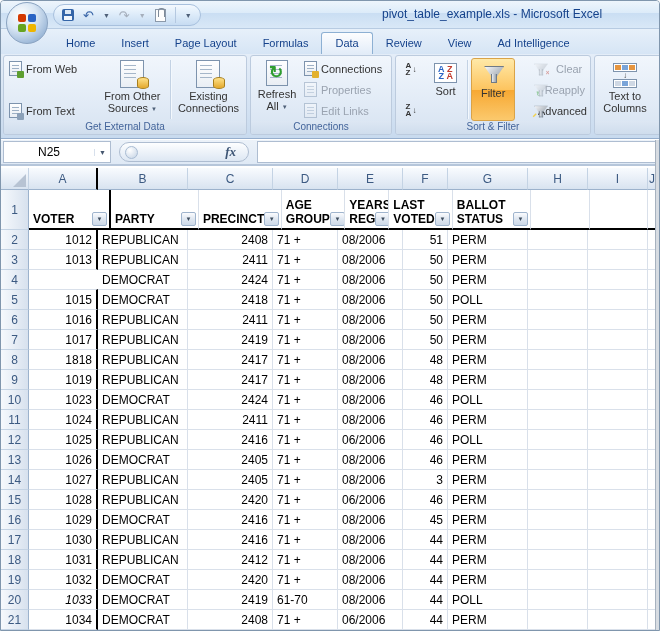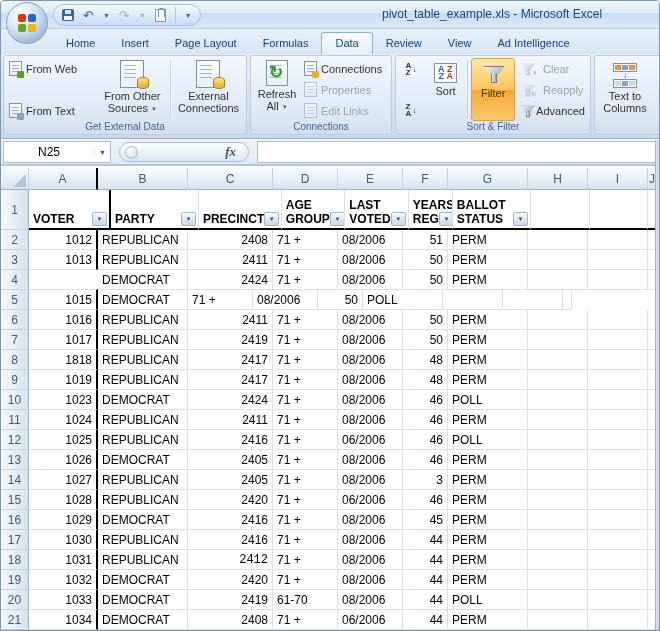--- a/index.html
+++ b/index.html
@@ -213,21 +213,21 @@
             </span>
           <span class="lbl"><span>From Other</span><br>
             <span>Sources</span>
             <span class="dd">▼</span></span>
         </div>
         <div class="vdiv"></div>
         <div class="bigbtn" style="width:72px">
           <span class="bigdoc">
               <i class="cyl"></i>
             </span>
-          <span class="lbl"><span>External</span><br>
+          <span class="lbl"><span>Existing</span><br>
             <span>Connections</span></span>
         </div>
       </div>
       <div class="rgroup-label">Get External Data</div>
     </div>
 
     <div class="rgroup" style="width:142px">
       <div class="rgroup-body">
         <div class="bigbtn" style="width:48px">
           <span class="bigdoc" style="width:22px;height:26px">
@@ -286,21 +286,21 @@
                 <span>A</span>
               </span>
           </span>
           <span class="lbl">Sort</span>
         </div>
         <div class="vdiv"></div>
         <div class="bigbtn" id="filter-big">
           <span class="funnel" style="margin-top:5px"></span>
           <span class="lbl" style="margin-top:5px">Filter</span>
         </div>
-        <div class="smallcol" style="width:72px;padding-left:2px">
+        <div class="smallcol" style="width:72px;padding-left:15px">
           <div class="smallbtn off">
             <span class="funnel small" style="position:relative">
               <span class="fbadge" style="color:#c0392b">×</span>
               </span>
             <span>Clear</span>
           </div>
           <div class="smallbtn off">
             <span class="funnel small" style="position:relative">
               <span class="fbadge" style="color:#2f9e2f">↻</span>
               </span>
@@ -400,38 +400,38 @@
         </div>
         <div class="hcell bb" style="width: 65px;">
           <div>AGE</div>
           <div class="hline">
             <span>GROUP</span>
             <div class="flt-btn">
               <span>▼</span>
             </div>
           </div>
         </div>
+        <div class="hcell bb" style="width: 45px;">
+          <div>YEARS</div>
+          <div class="hline">
+            <span>REG</span>
+            <div class="flt-btn">
+              <span>▼</span>
+            </div>
+          </div>
+        </div>
         <div class="hcell bb" style="width: 65px;">
           <div>LAST</div>
           <div class="hline">
             <span>VOTED</span>
             <div class="flt-btn">
               <span>▼</span>
             </div>
           </div>
         </div>
-        <div class="hcell bb" style="width: 45px;">
-          <div>YEARS</div>
-          <div class="hline">
-            <span>REG</span>
-            <div class="flt-btn">
-              <span>▼</span>
-            </div>
-          </div>
-        </div>
         <div class="hcell bb" style="width: 80px;">
           <div>BALLOT</div>
           <div class="hline">
             <span>STATUS</span>
             <div class="flt-btn">
               <span>▼</span>
             </div>
           </div>
         </div>
         <div class="cell l bb" style="width: 60px;"></div>
@@ -474,20 +474,21 @@
         <div class="cell r" style="width: 45px;">50</div>
         <div class="cell l" style="width: 80px;">PERM</div>
         <div class="cell l" style="width: 60px;"></div>
         <div class="cell l" style="width: 60px;"></div>
         <div class="cell l" style="width: 9px;"></div>
       </div>
       <div class="grow">
         <div class="rowhead">5</div>
         <div class="cell r abr" style="width: 69px;">1015</div>
         <div class="cell l" style="width: 90px;">DEMOCRAT</div>
+        <div class="cell r" style="width: 85px;">2418</div>
         <div class="cell l" style="width: 65px;">71 +</div>
         <div class="cell l" style="width: 65px;">08/2006</div>
         <div class="cell r" style="width: 45px;">50</div>
         <div class="cell l" style="width: 80px;">POLL</div>
         <div class="cell l" style="width: 60px;"></div>
         <div class="cell l" style="width: 60px;"></div>
         <div class="cell l" style="width: 9px;"></div>
       </div>
       <div class="grow">
         <div class="rowhead">6</div>
@@ -642,21 +643,21 @@
         <div class="cell r" style="width: 45px;">44</div>
         <div class="cell l" style="width: 80px;">PERM</div>
         <div class="cell l" style="width: 60px;"></div>
         <div class="cell l" style="width: 60px;"></div>
         <div class="cell l" style="width: 9px;"></div>
       </div>
       <div class="grow">
         <div class="rowhead">18</div>
         <div class="cell r abr" style="width: 69px;">1031</div>
         <div class="cell l" style="width: 90px;">REPUBLICAN</div>
-        <div class="cell r" style="width: 85px; font-family: Liberation Mono, monospace;">2412</div>
+        <div class="cell r" style="width: 85px;">2412</div>
         <div class="cell l" style="width: 65px;">71 +</div>
         <div class="cell l" style="width: 65px;">08/2006</div>
         <div class="cell r" style="width: 45px;">44</div>
         <div class="cell l" style="width: 80px;">PERM</div>
         <div class="cell l" style="width: 60px;"></div>
         <div class="cell l" style="width: 60px;"></div>
         <div class="cell l" style="width: 9px;"></div>
       </div>
       <div class="grow">
         <div class="rowhead">19</div>
@@ -666,21 +667,21 @@
         <div class="cell l" style="width: 65px;">71 +</div>
         <div class="cell l" style="width: 65px;">08/2006</div>
         <div class="cell r" style="width: 45px;">44</div>
         <div class="cell l" style="width: 80px;">PERM</div>
         <div class="cell l" style="width: 60px;"></div>
         <div class="cell l" style="width: 60px;"></div>
         <div class="cell l" style="width: 9px;"></div>
       </div>
       <div class="grow">
         <div class="rowhead">20</div>
-        <div class="cell r abr" style="width: 69px;">1033</div>
+        <div class="cell r abr" style="width: 69px; font-style: italic;">1033</div>
         <div class="cell l" style="width: 90px;">DEMOCRAT</div>
         <div class="cell r" style="width: 85px;">2419</div>
         <div class="cell l" style="width: 65px;">61-70</div>
         <div class="cell l" style="width: 65px;">08/2006</div>
         <div class="cell r" style="width: 45px;">44</div>
         <div class="cell l" style="width: 80px;">POLL</div>
         <div class="cell l" style="width: 60px;"></div>
         <div class="cell l" style="width: 60px;"></div>
         <div class="cell l" style="width: 9px;"></div>
       </div>

